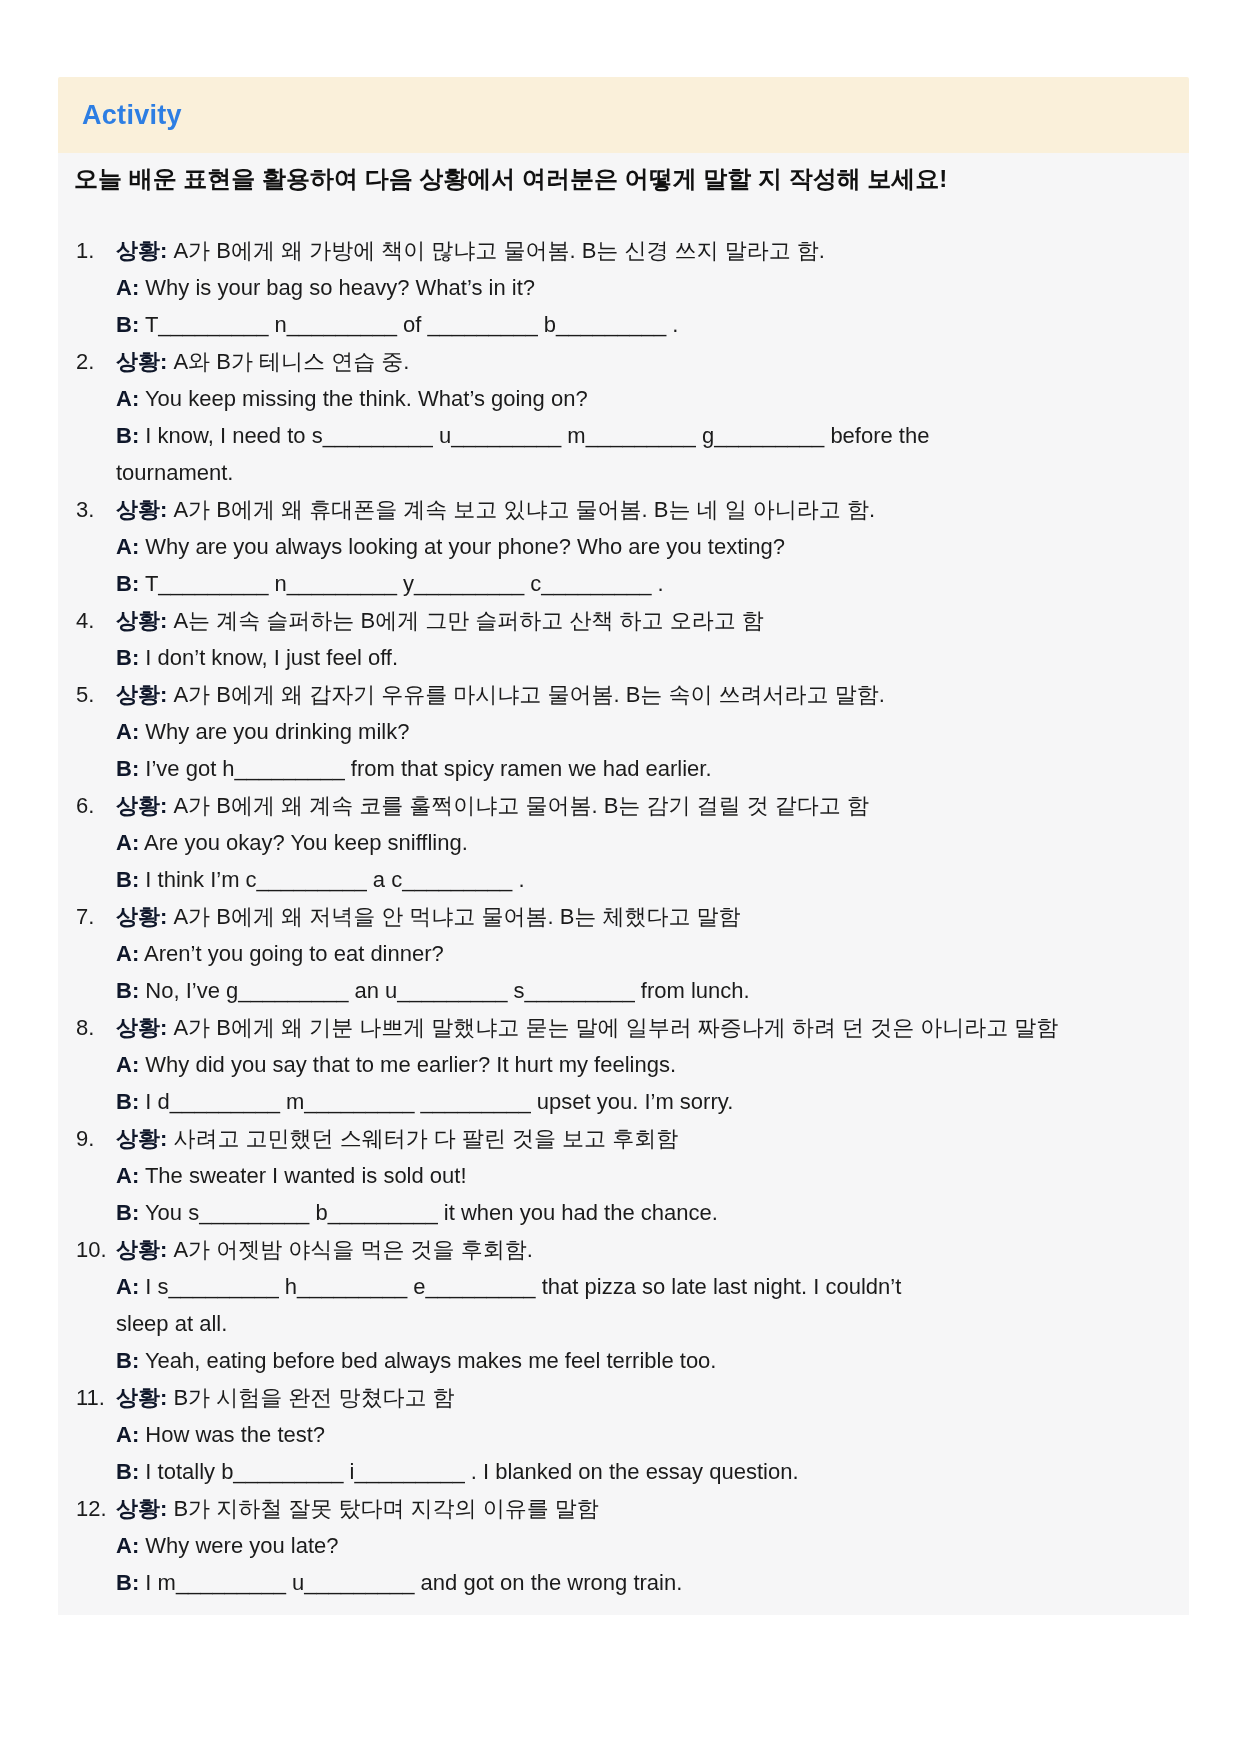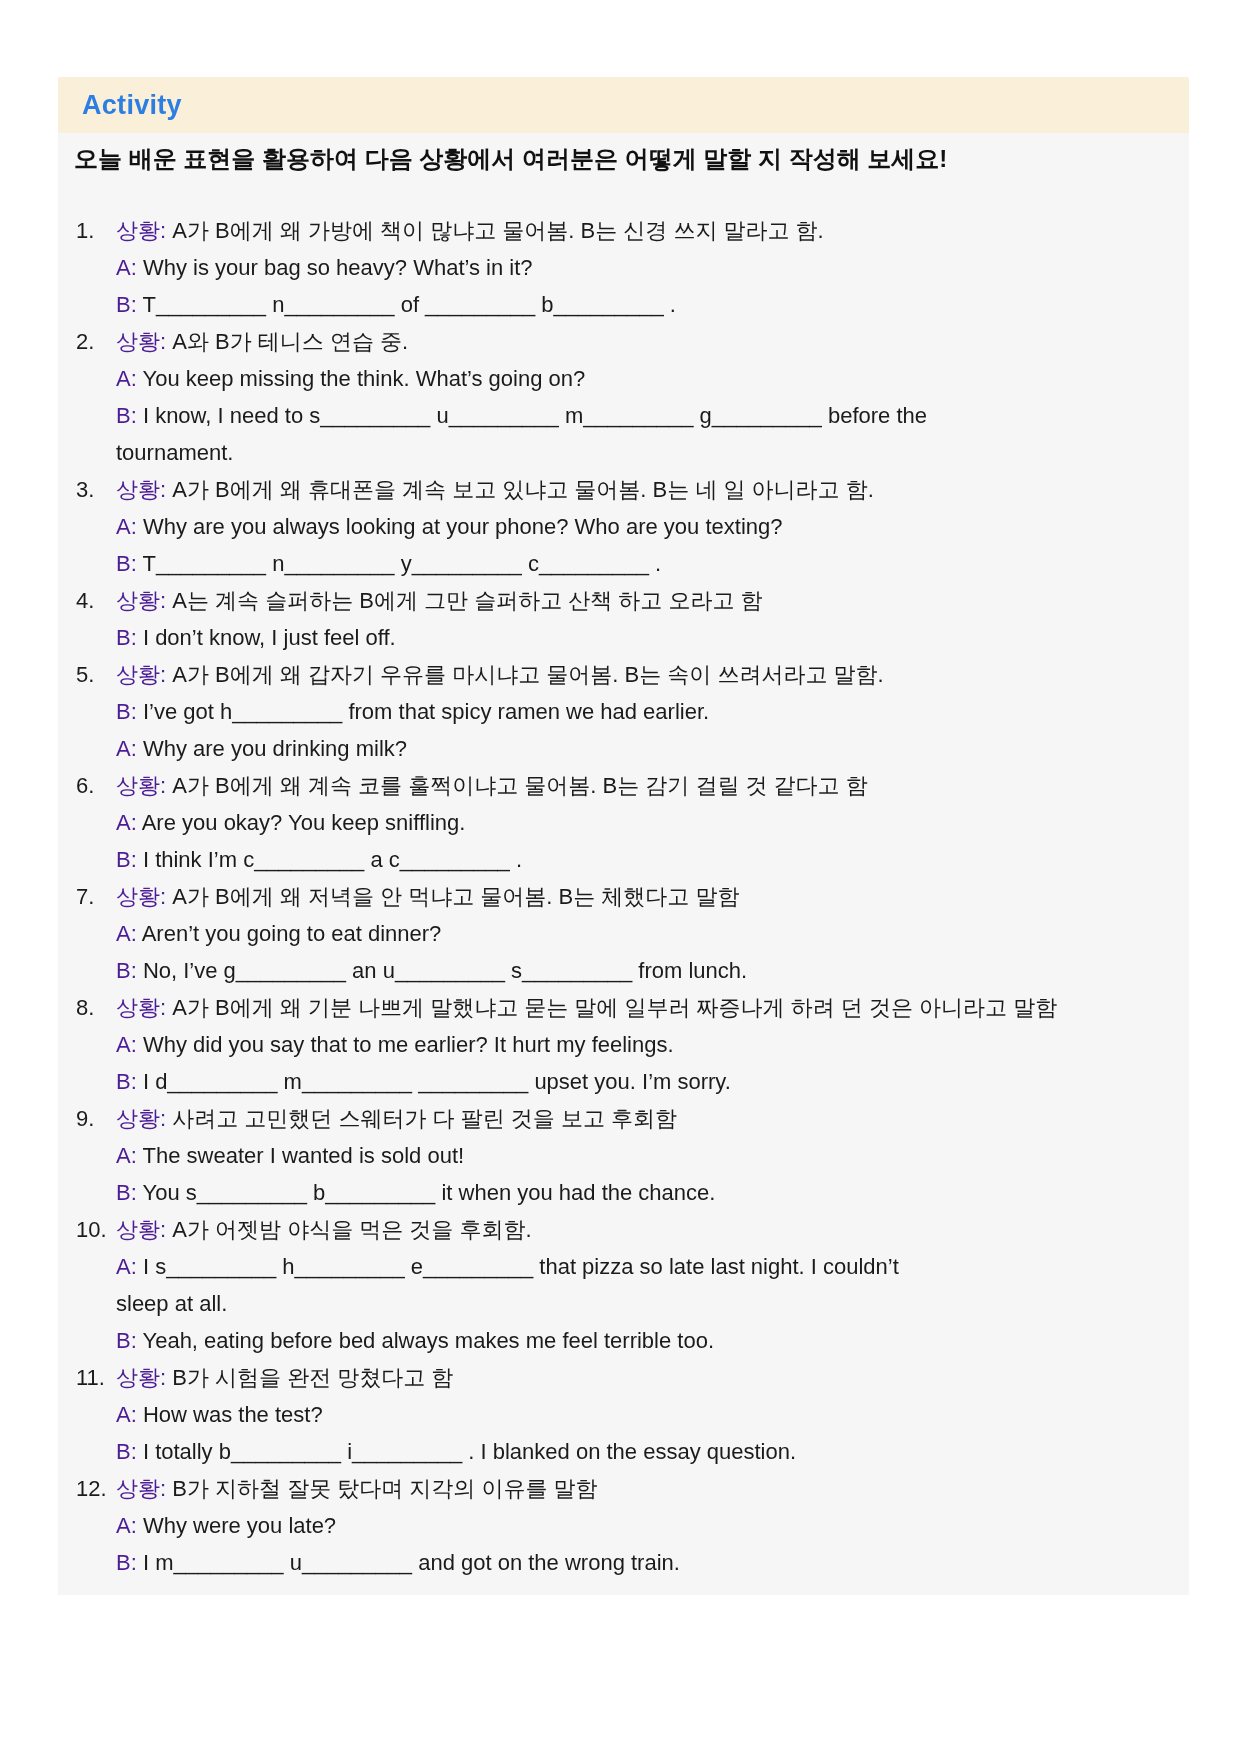--- a/index.html
+++ b/index.html
@@ -15,21 +15,21 @@
     height: 1754px;
     overflow: hidden;
   }
   .card {
     position: absolute;
     left: 58px;
     top: 77px;
     width: 1131px;
   }
   .banner {
-    height: 56px;
+    height: 76px;
     display: flex;
     align-items: center;
     padding: 0 24px;
     box-sizing: border-box;
     border-radius: 2px 2px 0 0;
   }
   .banner-title {
     font-size: 27px;
     font-weight: 800;
     letter-spacing: 0.3px;
@@ -63,22 +63,22 @@
     font-size: 22px;
     line-height: 37px;
     color: #1b1b1b;
   }
   .line {
     font-size: 22px;
     line-height: 37px;
     color: #1b1b1b;
   }
   .situation-label, .speaker {
-    font-weight: 400;
-    color: #4c1d95;
+    font-weight: 700;
+    color: #0f172a;
   }
 </style>
 </head>
 <body>
 
 <div class="card">
   <div class="banner" style="background: rgb(250, 240, 218);">
     <span class="banner-title" style="color: rgb(45, 126, 227);">Activity</span>
   </div>
   <div class="content" style="background: rgb(246, 246, 247);">
@@ -99,22 +99,22 @@
           <div class="line situation-line"><span class="num">3.</span><span class="situation-label">상황:</span><span class="situation-text"> A가 B에게 왜 휴대폰을 계속 보고 있냐고 물어봄. B는 네 일 아니라고 함.</span></div>
           <div class="line dialogue-line"><span class="speaker">A:</span><span class="dialogue-text"> Why are you always looking at your phone? Who are you texting?</span></div>
           <div class="line dialogue-line"><span class="speaker">B:</span><span class="dialogue-text"> T_________ n_________ y_________ c_________ .</span></div>
         </li>
         <li class="item">
           <div class="line situation-line"><span class="num">4.</span><span class="situation-label">상황:</span><span class="situation-text"> A는 계속 슬퍼하는 B에게 그만 슬퍼하고 산책 하고 오라고 함</span></div>
           <div class="line dialogue-line"><span class="speaker">B:</span><span class="dialogue-text"> I don’t know, I just feel off.</span></div>
         </li>
         <li class="item">
           <div class="line situation-line"><span class="num">5.</span><span class="situation-label">상황:</span><span class="situation-text"> A가 B에게 왜 갑자기 우유를 마시냐고 물어봄. B는 속이 쓰려서라고 말함.</span></div>
+          <div class="line dialogue-line"><span class="speaker">A:</span><span class="dialogue-text"> Why are you drinking milk?</span></div>
           <div class="line dialogue-line"><span class="speaker">B:</span><span class="dialogue-text"> I’ve got h_________ from that spicy ramen we had earlier.</span></div>
-          <div class="line dialogue-line"><span class="speaker">A:</span><span class="dialogue-text"> Why are you drinking milk?</span></div>
         </li>
         <li class="item">
           <div class="line situation-line"><span class="num">6.</span><span class="situation-label">상황:</span><span class="situation-text"> A가 B에게 왜 계속 코를 훌쩍이냐고 물어봄. B는 감기 걸릴 것 같다고 함</span></div>
           <div class="line dialogue-line"><span class="speaker">A:</span><span class="dialogue-text"> Are you okay? You keep sniffling.</span></div>
           <div class="line dialogue-line"><span class="speaker">B:</span><span class="dialogue-text"> I think I’m c_________ a c_________ .</span></div>
         </li>
         <li class="item">
           <div class="line situation-line"><span class="num">7.</span><span class="situation-label">상황:</span><span class="situation-text"> A가 B에게 왜 저녁을 안 먹냐고 물어봄. B는 체했다고 말함</span></div>
           <div class="line dialogue-line"><span class="speaker">A:</span><span class="dialogue-text"> Aren’t you going to eat dinner?</span></div>
           <div class="line dialogue-line"><span class="speaker">B:</span><span class="dialogue-text"> No, I’ve g_________ an u_________ s_________ from lunch.</span></div>

